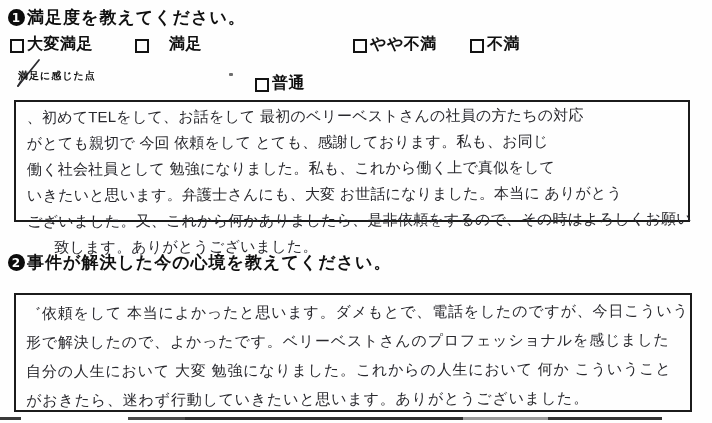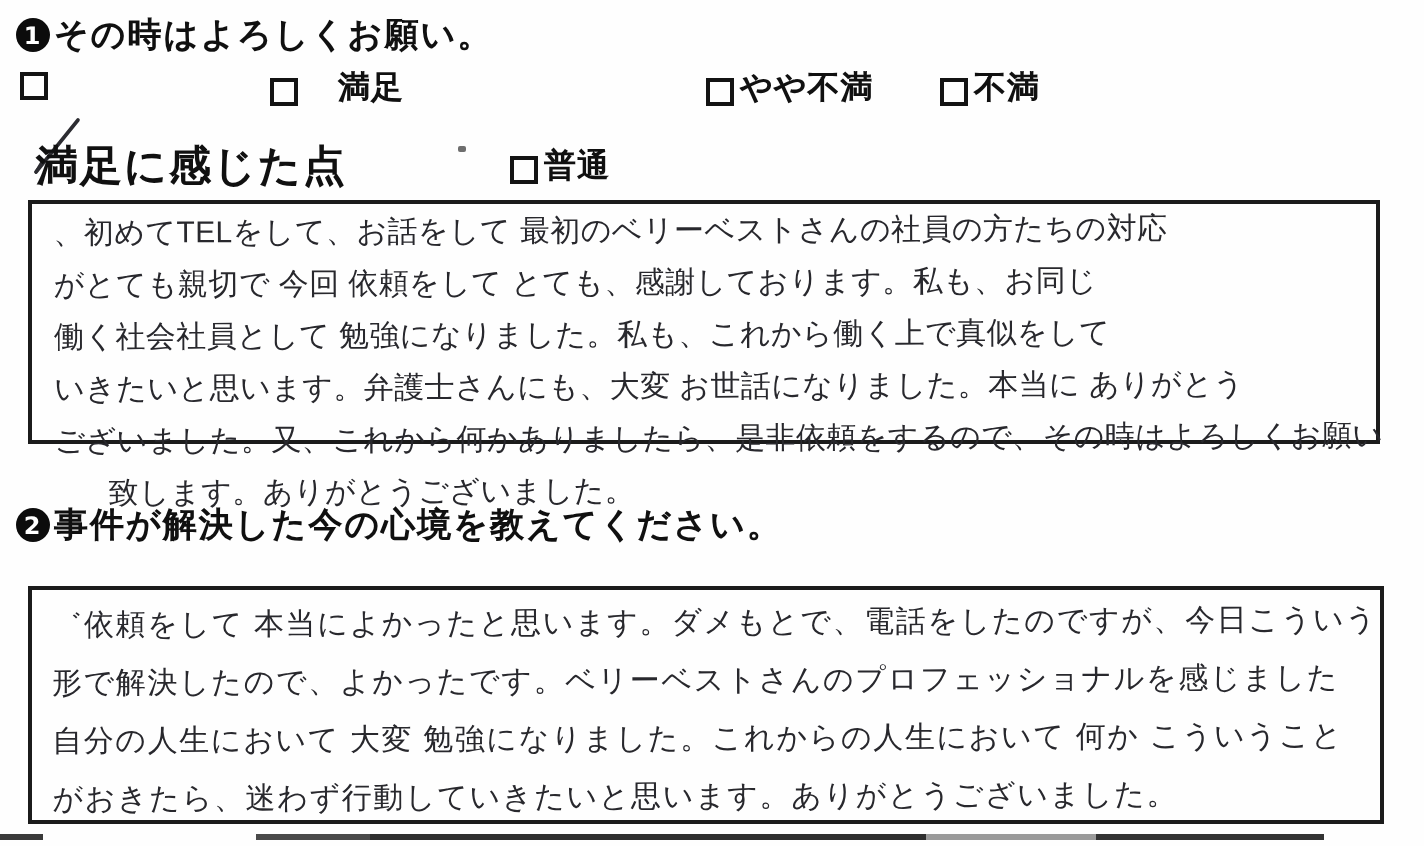--- a/index.html
+++ b/index.html
@@ -27,21 +27,21 @@
 
   .opt { position:absolute; top:34px; display:flex; align-items:center; gap:3px; }
   .cbox {
     width:14px; height:14px; border:2px solid #131313; background:transparent;
     flex:0 0 auto; margin-top:2px;
   }
   .opt-label { font-size:16px; letter-spacing:0.5px; white-space:nowrap; }
 
   .checkmark { position:absolute; left:3px; top:22px; pointer-events:none; }
 
-  .box-label { position:absolute; left:18px; top:69px; font-size:21px; letter-spacing:1px; }
+  .box-label { position:absolute; left:18px; top:69px; font-size:10px; letter-spacing:1px; }
 
   .ansbox { position:absolute; border:2px solid #1b1b1b; background:transparent; }
   .ansbox.q1 { left:14px; top:100px; width:676px; height:122px; }
   .ansbox.q2 { left:14px; top:293px; width:678px; height:119px; }
 
   
   .hand {
     position:absolute; color:#28282d;
     font-size:15px; white-space:nowrap;
     transform:rotate(-0.25deg);
@@ -62,29 +62,30 @@
       transparent 93% 100%);
   }
 </style>
 </head>
 <body>
 
 <div class="canvas">
 
   <div class="q-title print" style="left:8px; top:6px;">
     <span class="circ-num">1</span>
-    <span>その時はよろしくお願い。</span>
+    <span>満足度を教えてください。</span>
   </div>
 
   <div class="opt" style="left:10px;">
     <span class="cbox"></span>
     <svg class="checkmark" width="30" height="34" viewBox="0 0 30 34">
       <path d="M5 30 L26 4" stroke="#2c2c31" stroke-width="1.8" fill="none" stroke-linecap="round"></path>
       <path d="M5 30 L8 25" stroke="#2c2c31" stroke-width="1.6" fill="none" stroke-linecap="round"></path>
     </svg>
+    <span class="opt-label print">大変満足</span>
   </div>
 
   <div class="opt" style="left:135px;gap:20px;">
     <span class="cbox"></span>
     <span class="opt-label print">満足</span>
   </div>
 
   <div class="opt" style="left:255px;margin-top:39px;">
     <span class="cbox"></span>
     <span class="opt-label print">普通</span>

